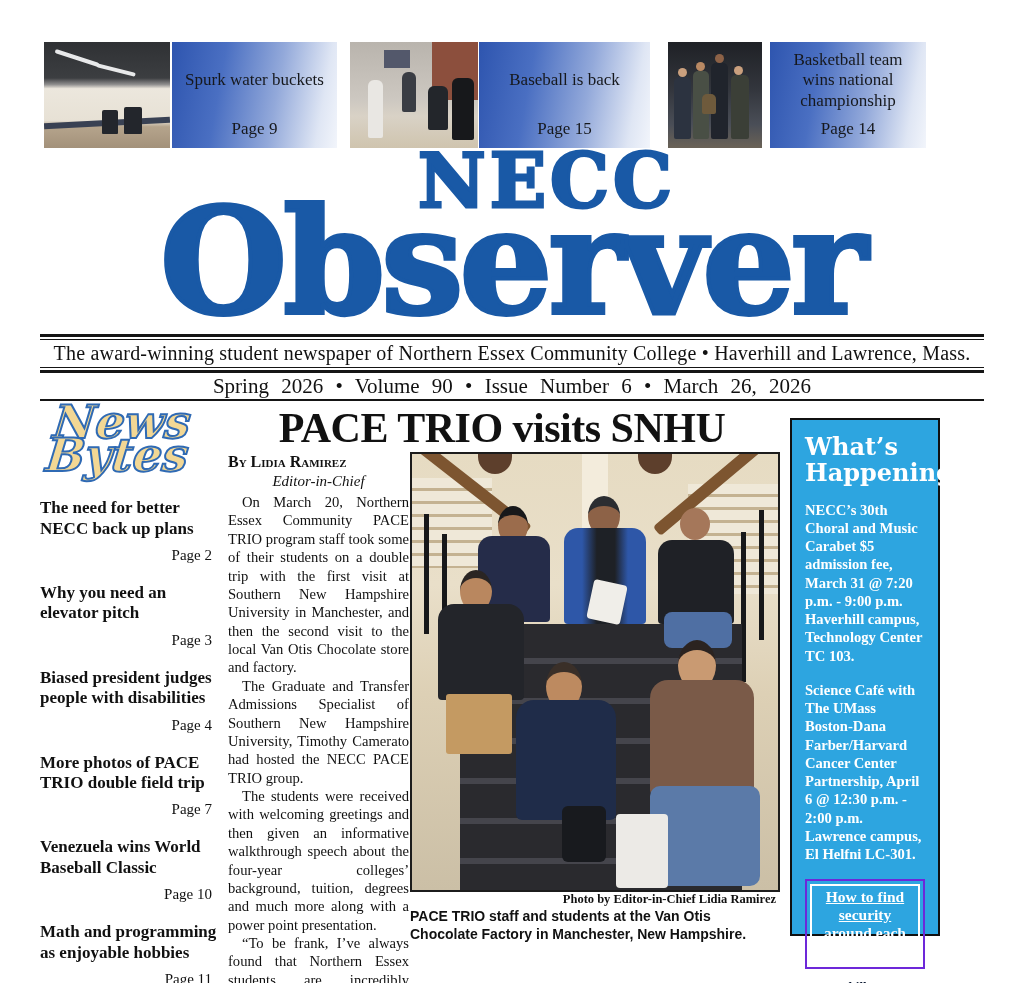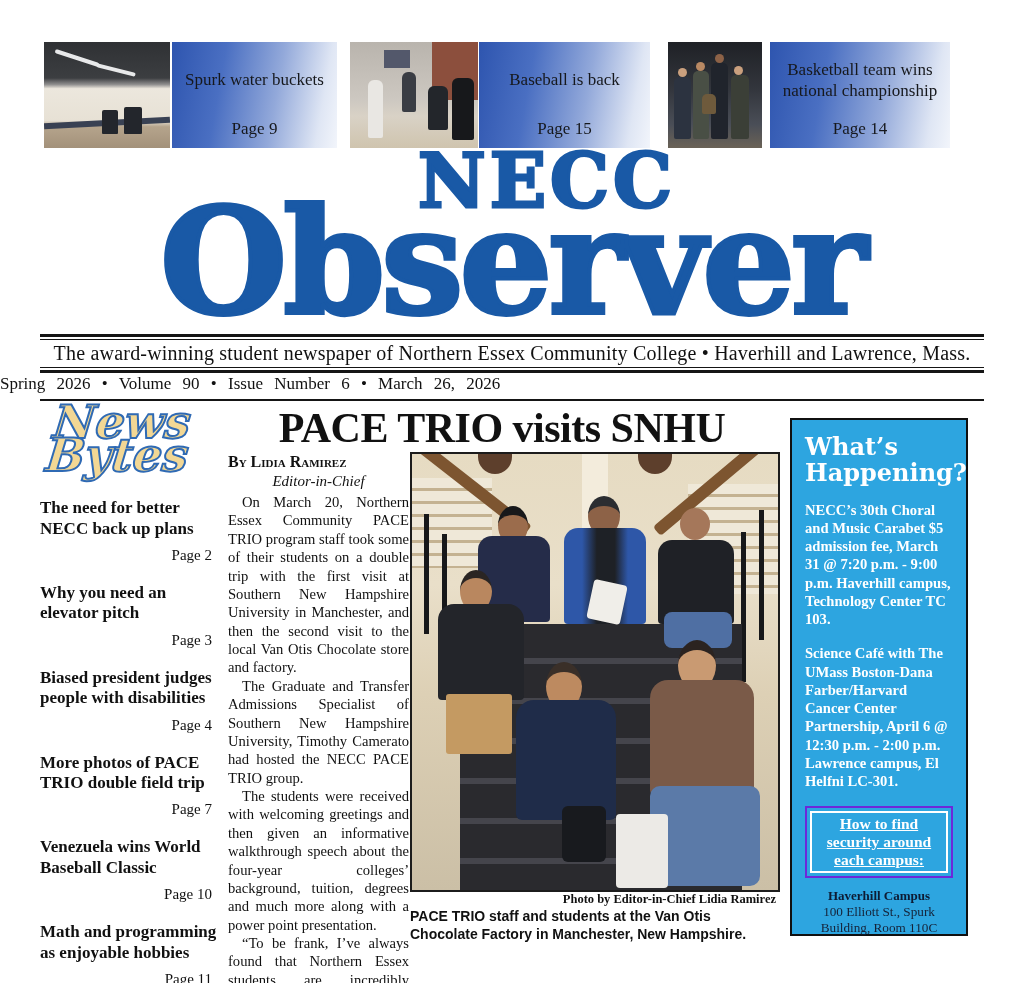--- a/index.html
+++ b/index.html
@@ -24,35 +24,35 @@
   .ph-lobby{left:350px;width:128px;background:linear-gradient(#b9b4ad 0%,#cdc8c1 55%,#d9d2c6 70%,#cfc4ae 100%);}
   .ph-lobby .brick{position:absolute;right:0;top:0;width:46px;height:58px;background:#8c4f3d;}
   .ph-lobby .sign{position:absolute;left:34px;top:8px;width:26px;height:18px;background:#53586b;}
   .ph-lobby .fig{position:absolute;border-radius:6px 6px 2px 2px;}
   
   .ph-team{left:668px;width:94px;background:linear-gradient(#1f2126 0%,#33363d 45%,#4a4e57 78%,#6a6256 100%);}
   .ph-team .fig{position:absolute;border-radius:5px 5px 2px 2px;}
   .ph-team .head{position:absolute;border-radius:50%;width:10px;height:10px;}
   .bx1{left:172px;width:165px;}
   .bx2{left:479px;width:171px;}
-  .bx3{left:770px;width:180px;}
+  .bx3{left:770px;width:156px;}
 
   
   .masthead{position:absolute;left:0;top:146px;width:100%;text-align:center;color:#1959a6;
             font-family:"DejaVu Serif",serif;font-weight:bold;}
   .mh-top{font-size:74px;line-height:0.95;letter-spacing:4px;margin-left:70px;
           -webkit-text-stroke:3px #1959a6;}
   .mh-main{font-size:146px;line-height:0.82;letter-spacing:-4px;margin-top:-14px;
            -webkit-text-stroke:4px #1959a6;}
 
   .rule{position:absolute;left:40px;width:944px;background:#151515;}
   .tagline{position:absolute;left:0;top:342px;width:100%;text-align:center;
            font-size:20px;letter-spacing:0.2px;}
-  .issueline{position:absolute;left:0;top:374px;width:100%;
-             font-size:17px;word-spacing:7px;}
+  .issueline{position:absolute;left:0;top:374px;width:100%;text-align:center;
+             font-size:21px;word-spacing:7px;}
 
   
   .newsbytes{position:absolute;left:40px;top:406px;width:178px;}
   .nb-logo{font-family:"DejaVu Serif",serif;font-style:italic;font-weight:bold;
            color:#f2d794;-webkit-text-stroke:2px #2f6ab4;text-stroke:2px #2f6ab4;
            font-size:46px;line-height:0.72;transform:skewX(-6deg);margin-left:12px;}
   .nb-logo .l2{margin-left:-4px;}
   .nb-list{margin-top:26px;}
   .nb-item{margin-bottom:19px;}
   .nb-title{font-weight:bold;font-size:17px;line-height:1.2;}
@@ -78,21 +78,21 @@
   .photo .steps{position:absolute;left:48px;right:36px;bottom:0;top:170px;
         background:repeating-linear-gradient(#2a2a2e 0 34px,#45454c 34px 40px);}
   .head{position:absolute;border-radius:50%;}
   .body{position:absolute;}
   .photo-credit{position:absolute;left:410px;top:892px;width:366px;text-align:right;
         font-weight:bold;font-size:12.5px;font-family:"Liberation Serif",serif;}
   .photo-caption{position:absolute;left:410px;top:908px;width:360px;
         font-family:"Liberation Sans",sans-serif;font-weight:bold;font-size:14px;line-height:1.25;}
 
   
-  .happening{position:absolute;left:790px;top:418px;width:178px;height:518px;
+  .happening{position:absolute;left:790px;top:418px;width:150px;height:518px;
       background:#2da5e0;border:2px solid #101010;box-sizing:border-box;padding:14px 13px;
       color:#fff;font-family:"Liberation Serif",serif;}
   .wh-title{font-family:"DejaVu Serif",serif;font-weight:bold;font-size:24px;line-height:1.1;margin-bottom:14px;}
   .wh-event{font-weight:bold;font-size:14.6px;line-height:1.25;margin:0 0 16px 0;}
   .sec-box{border:2px solid #6d28d9;padding:3px;margin:6px 0 10px 0;}
   .sec-box-in{border:2px solid #fff;padding:2px 4px;text-align:center;}
   .sec-title{font-weight:bold;font-size:15.5px;text-decoration:underline;line-height:1.15;}
   .sec-info{color:#152238;text-align:center;font-size:13.2px;line-height:1.22;}
   .sec-info .campus{font-weight:bold;font-size:13px;color:#0d1b33;}
 </style>

